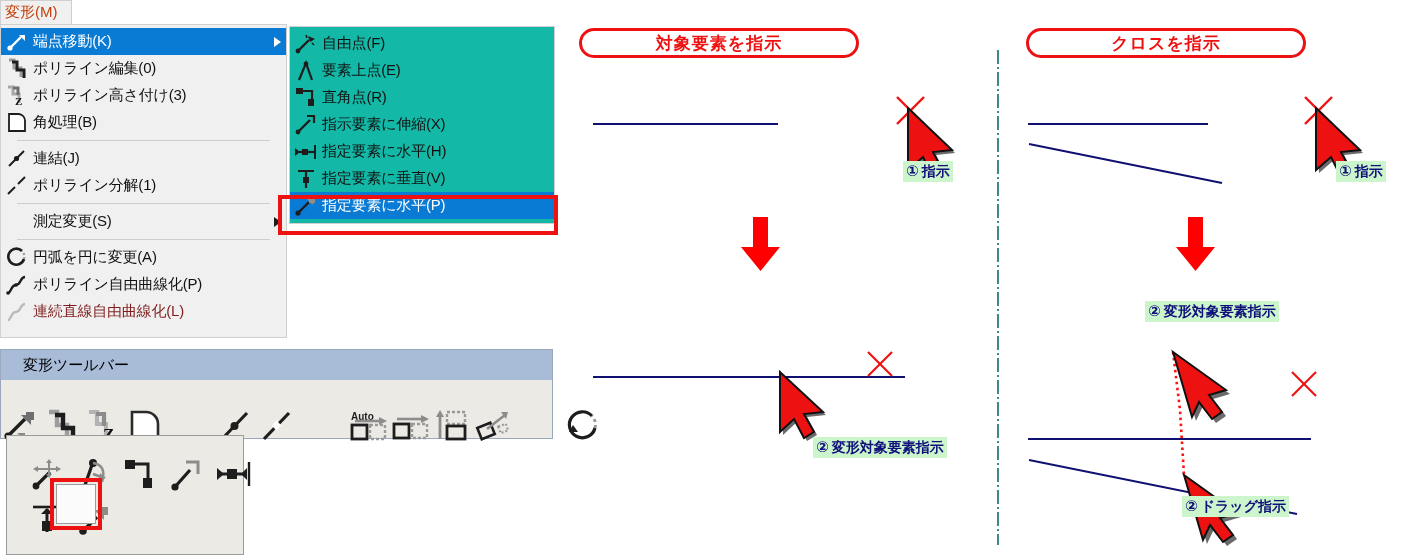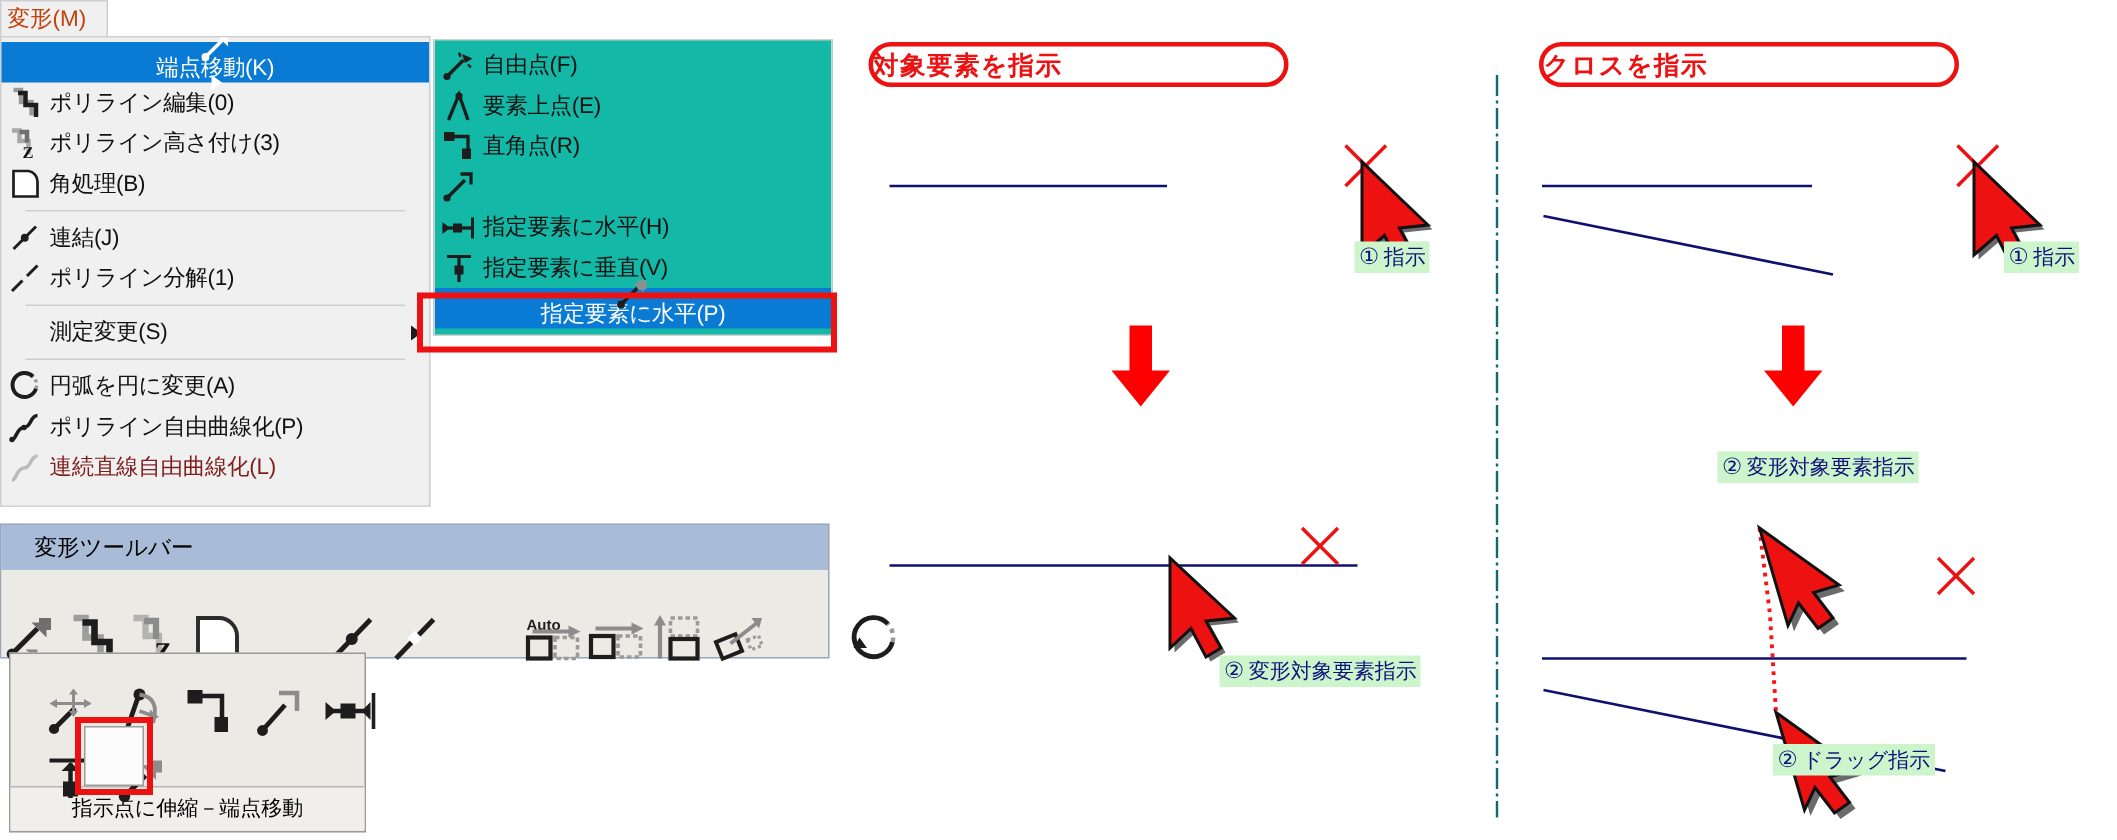--- a/index.html
+++ b/index.html
@@ -30,21 +30,21 @@
   }
   .mi{
     position:relative;height:27px;display:flex;align-items:center;
     font-size:15px;color:#111;box-sizing:border-box;
   }
   .mi .ico{
     width:32px;min-width:32px;height:24px;display:flex;
     align-items:center;justify-content:center;
   }
   .mi .lbl{flex:1;white-space:nowrap;letter-spacing:-0.2px;}
-  .mi.sel{background:#0a7bd4;color:#ffffff;flex-direction:column;}
+  .mi.sel{background:#0a7bd4;color:#ffffff;}
   .mi.disabled{color:#7f1d1d;}
   .mi .arrow{
     width:18px;min-width:18px;display:flex;align-items:center;justify-content:center;
     font-size:10px;
   }
   .sep{height:1px;background:#cdcdcd;margin:4px 16px 4px 16px;}
 
   
   #menu-sub{
     left:289px;top:26px;width:266px;height:198px;
@@ -95,27 +95,27 @@
     border:4px solid #ee1111;box-sizing:border-box;
   }
   #palette-selcell{
     left:56px;top:484px;width:40px;height:40px;
     background:#fbfbfb;border:1px solid #9b9b9b;box-sizing:border-box;
   }
 
   
   .cap{
     position:absolute;height:30px;border:3px solid #ee1111;border-radius:15px;
-    background:#ffffff;display:flex;align-items:center;
+    background:#ffffff;display:flex;align-items:center;justify-content:center;
     color:#ee1111;font-size:17px;font-weight:bold;box-sizing:border-box;
     letter-spacing:1px;
   }
   .glabel{
     position:absolute;background:#ccf5cc;color:#10107a;
-    font-size:14px;font-weight:normal;white-space:nowrap;
+    font-size:14px;font-weight:bold;white-space:nowrap;
     padding:1px 3px;
   }
   .glabel .num{font-size:15px;margin-right:3px;}
   svg{position:absolute;overflow:visible;}
 </style>
 </head>
 <body>
 
 <div class="abs" id="menu-tab">
   <span>変形(M)</span>
@@ -272,20 +272,21 @@
   </div>
 
   <div class="mi">
     <span class="ico">
       <svg width="24" height="22" viewBox="0 0 24 22">
         <line x1="3" y1="19" x2="16" y2="6" stroke="#1d1d1d" stroke-width="2.4"></line>
         <circle cx="4" cy="18" r="2.4" fill="#1d1d1d"></circle>
         <path d="M13 2 L20 2 L20 9" stroke="#1d1d1d" stroke-width="2.2" fill="none"></path>
       </svg>
     </span>
+    <span class="lbl">指示要素に伸縮(X)</span>
   </div>
 
   <div class="mi">
     <span class="ico">
       <svg width="26" height="20" viewBox="0 0 26 20">
         <line x1="2" y1="10" x2="22" y2="10" stroke="#1d1d1d" stroke-width="2.2"></line>
         <path d="M2 6 L2 14 L7 10 Z" fill="#1d1d1d"></path>
         <rect x="9" y="7" width="6" height="6" fill="#1d1d1d"></rect>
         <line x1="22" y1="3" x2="22" y2="17" stroke="#1d1d1d" stroke-width="2"></line>
       </svg>
@@ -520,23 +521,20 @@
           <svg width="36" height="34" viewBox="0 0 36 34">
             <line x1="6" y1="30" x2="21" y2="15" stroke="#1d1d1d" stroke-width="3.4"></line>
             <circle cx="7" cy="29" r="3.8" fill="#1d1d1d"></circle>
             <path d="M18 8 L28 8 L28 18 Z" fill="#8c8c8c"></path>
             <rect x="24" y="5" width="8" height="8" fill="#8c8c8c"></rect>
           </svg>
         </span>
       </div>
     </div>
   </div>
-  <div id="palette-status">
-    <span>指示点に伸縮－端点移動</span>
-  </div>
 </div>
 <div class="abs" id="palette-selcell"></div>
 <div class="abs" id="redbox-palette"></div>
 
 <svg class="abs" style="left:990px;top:50px;" width="16" height="500">
   <line x1="8" y1="0" x2="8" y2="495" stroke="#0d6b70" stroke-width="1.6" stroke-dasharray="14 3 2 3"></line>
 </svg>
 
 <div class="cap" style="left:579px;top:28px;width:280px;">
   <span>対象要素を指示</span>

